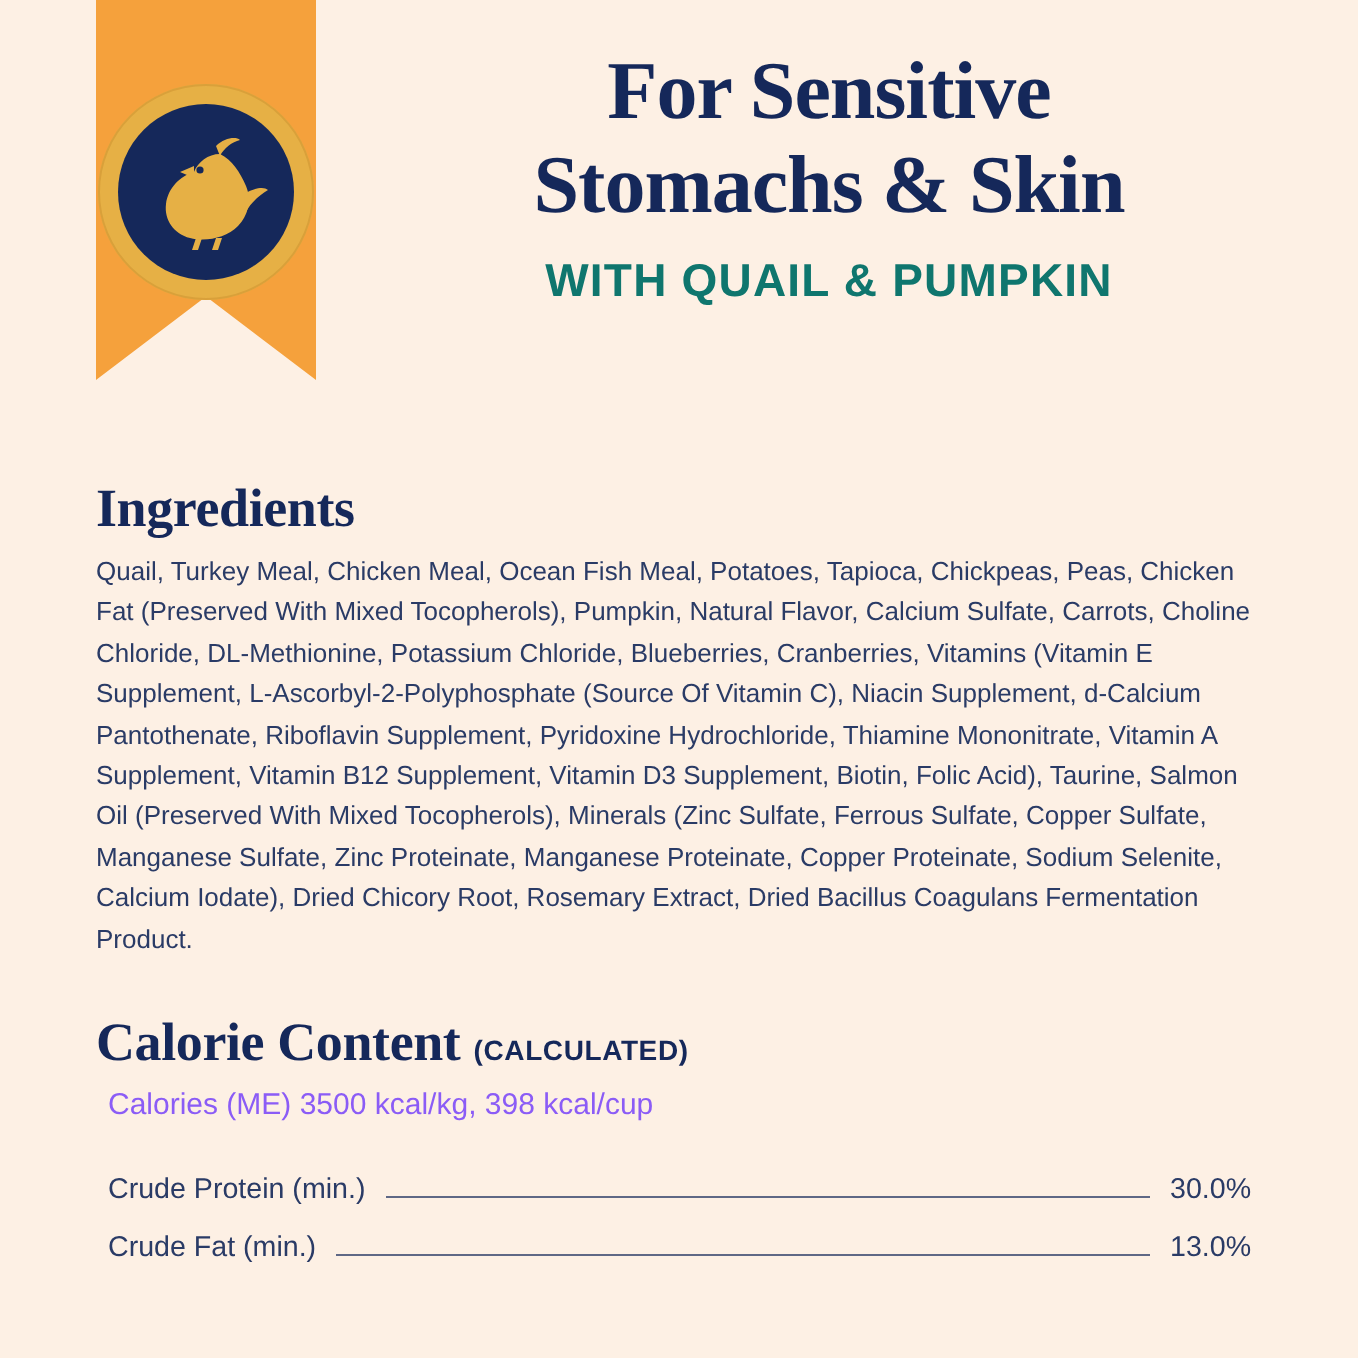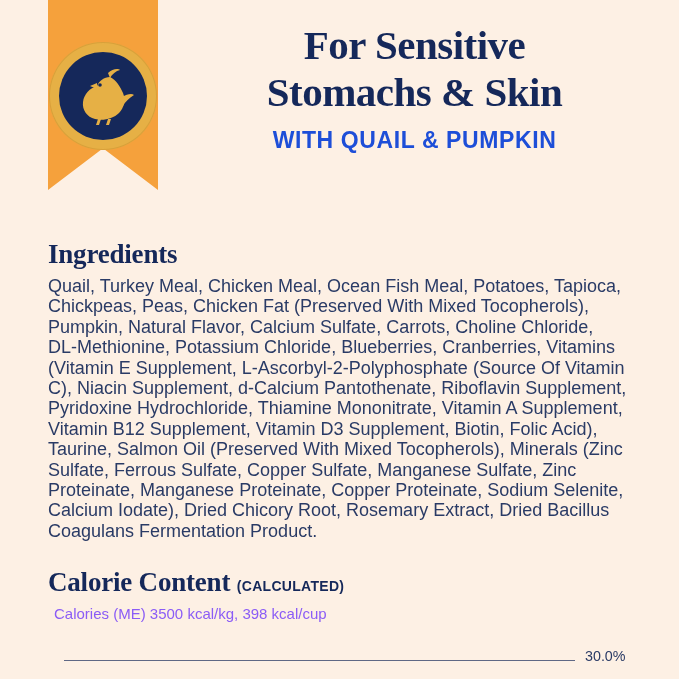--- a/index.html
+++ b/index.html
@@ -73,21 +73,21 @@
     line-height: 47px;
     letter-spacing: -0.5px;
     color: #15285A;
   }
   .subtitle {
     margin-top: 11px;
     font-family: "Liberation Sans", sans-serif;
     font-weight: bold;
     font-size: 23px;
     letter-spacing: 0.6px;
-    color: #1d4ed8;
+    color: #0f766e;
   }
 
   
   .content {
     padding: 6px 48px 0 48px;
     margin-top: 41px;
   }
   h2.section-title {
     font-family: "Liberation Serif", serif;
     font-weight: bold;
@@ -96,21 +96,21 @@
     color: #15285A;
     letter-spacing: -0.2px;
   }
   h2.section-title .paren {
     font-family: "Liberation Sans", sans-serif;
     font-weight: bold;
     font-size: 14px;
     letter-spacing: 0.3px;
   }
   .ingredients-body {
-    font-size: 18px;
+    font-size: 13px;
     line-height: 20.4px;
     color: #2A3B66;
     text-align: left;
     margin: 0;
     padding-right: 4px;
   }
   .calorie-section { margin-top: 26px; }
   .calorie-body {
     font-size: 15px;
     line-height: 20px;
@@ -195,20 +195,21 @@
       <h2 class="section-title">
         <span>Calorie Content</span>
         <span class="paren">(CALCULATED)</span>
       </h2>
       <p class="calorie-body">Calories (ME) 3500 kcal/kg, 398 kcal/cup</p>
     </section>
 
     <section class="ga-section">
       <ul class="ga-list">
         <li class="ga-row">
+          <span class="ga-label">Crude Protein (min.)</span>
           <span class="ga-dots"></span>
           <span class="ga-value">30.0%</span>
         </li>
         <li class="ga-row">
           <span class="ga-label">Crude Fat (min.)</span>
           <span class="ga-dots"></span>
           <span class="ga-value">13.0%</span>
         </li>
       </ul>
     </section>

